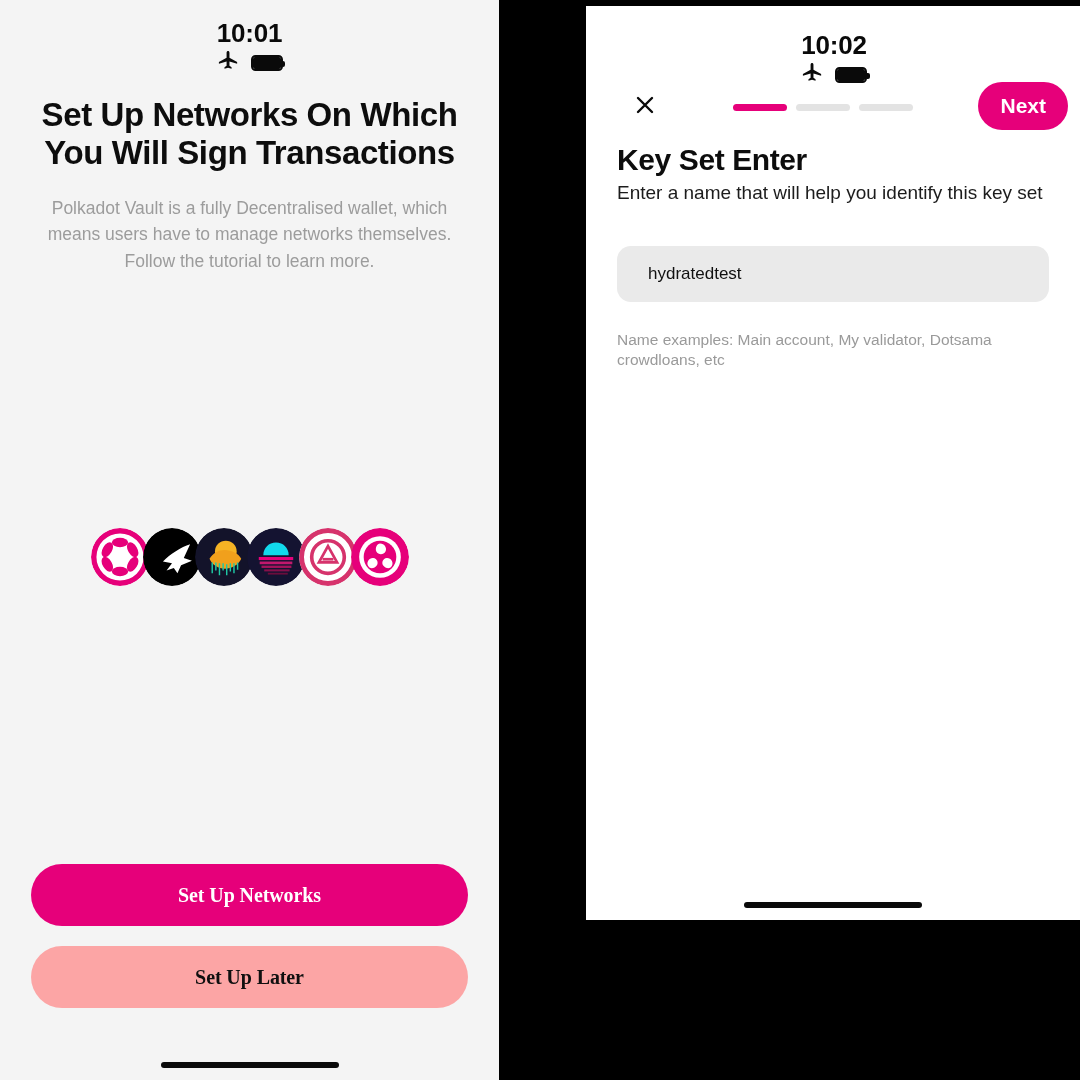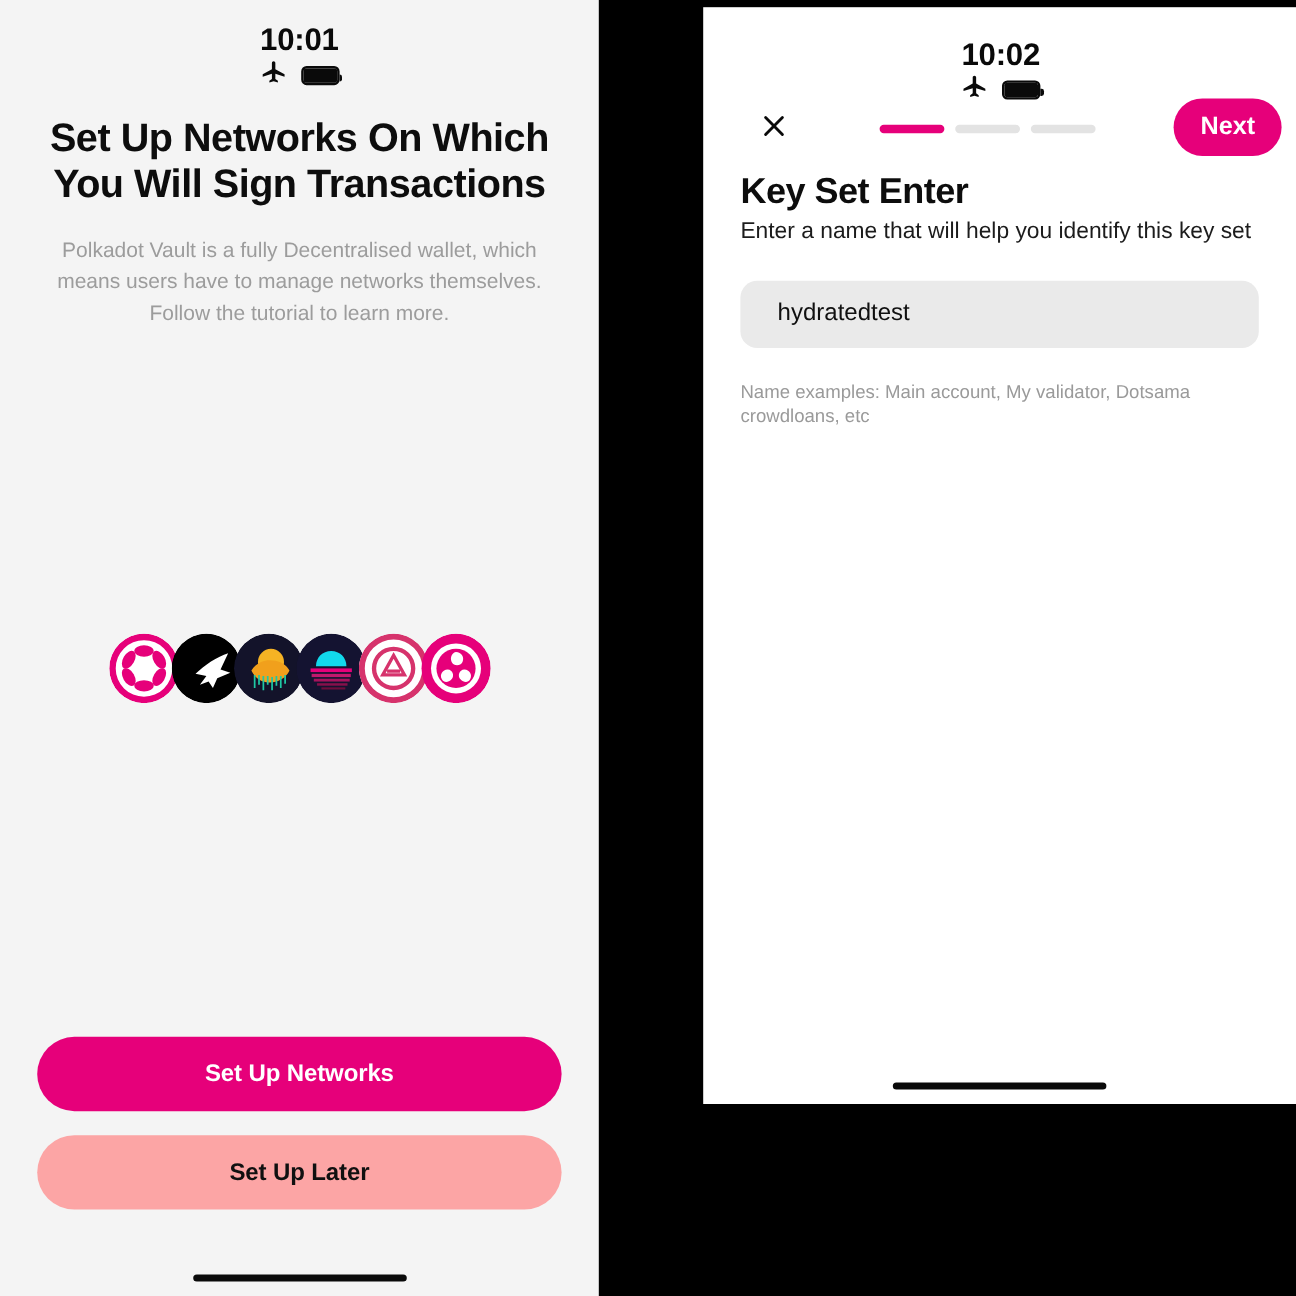--- a/index.html
+++ b/index.html
@@ -145,21 +145,21 @@
     position: absolute;
     left: 31px;
     right: 31px;
     bottom: 72px;
   }
   .btn {
     width: 100%;
     height: 62px;
     border: none;
     border-radius: 31px;
-    font-family: Liberation Sans, sans-serif;
+    font-family: Liberation Serif, serif;
     font-size: 20px;
     font-weight: 700;
     letter-spacing: -0.1px;
     cursor: pointer;
     display: flex;
     align-items: center;
     justify-content: center;
   }
   .btn-primary { background: #e6007a; color: #ffffff; }
   .btn-secondary { background: #fca5a5; color: #101010; margin-top: 20px; }
@@ -244,29 +244,29 @@
     line-height: 1.2;
   }
   .form-desc {
     margin-top: 2px;
     font-size: 19px;
     line-height: 1.36;
     color: #1c1c1c;
     font-weight: 400;
   }
   .name-input {
-    margin-top: 28px;
+    margin-top: 40px;
     width: 100%;
     height: 56px;
     border-radius: 14px;
     border: none;
     background: #eaeaea;
     padding: 0 31px;
     font-family: "Liberation Sans", sans-serif;
-    font-size: 20px;
+    font-size: 17px;
     color: #101010;
     outline: none;
   }
   .name-input::placeholder { color: #a0a0a0; }
   .form-help {
     margin-top: 28px;
     font-size: 15.5px;
     line-height: 1.3;
     color: #9a9a9a;
     font-weight: 400;

